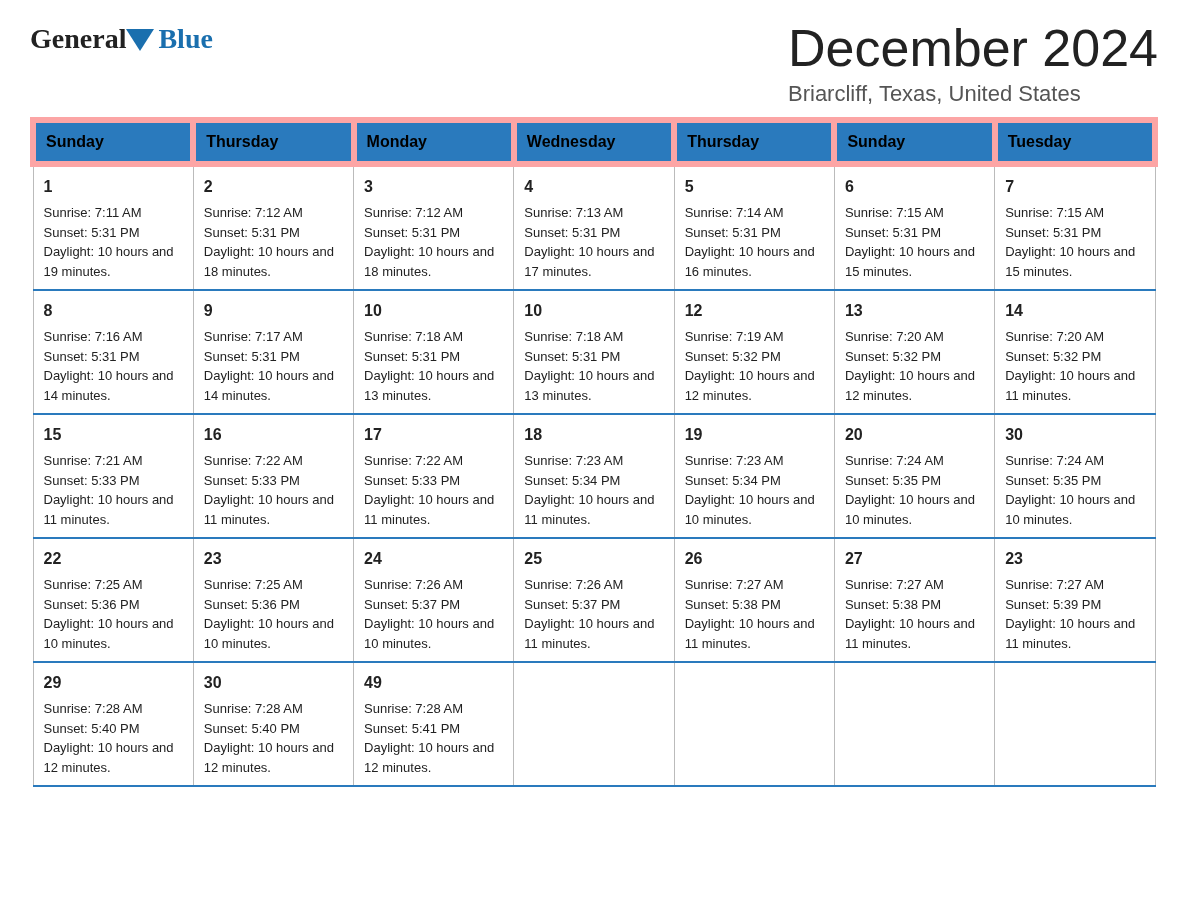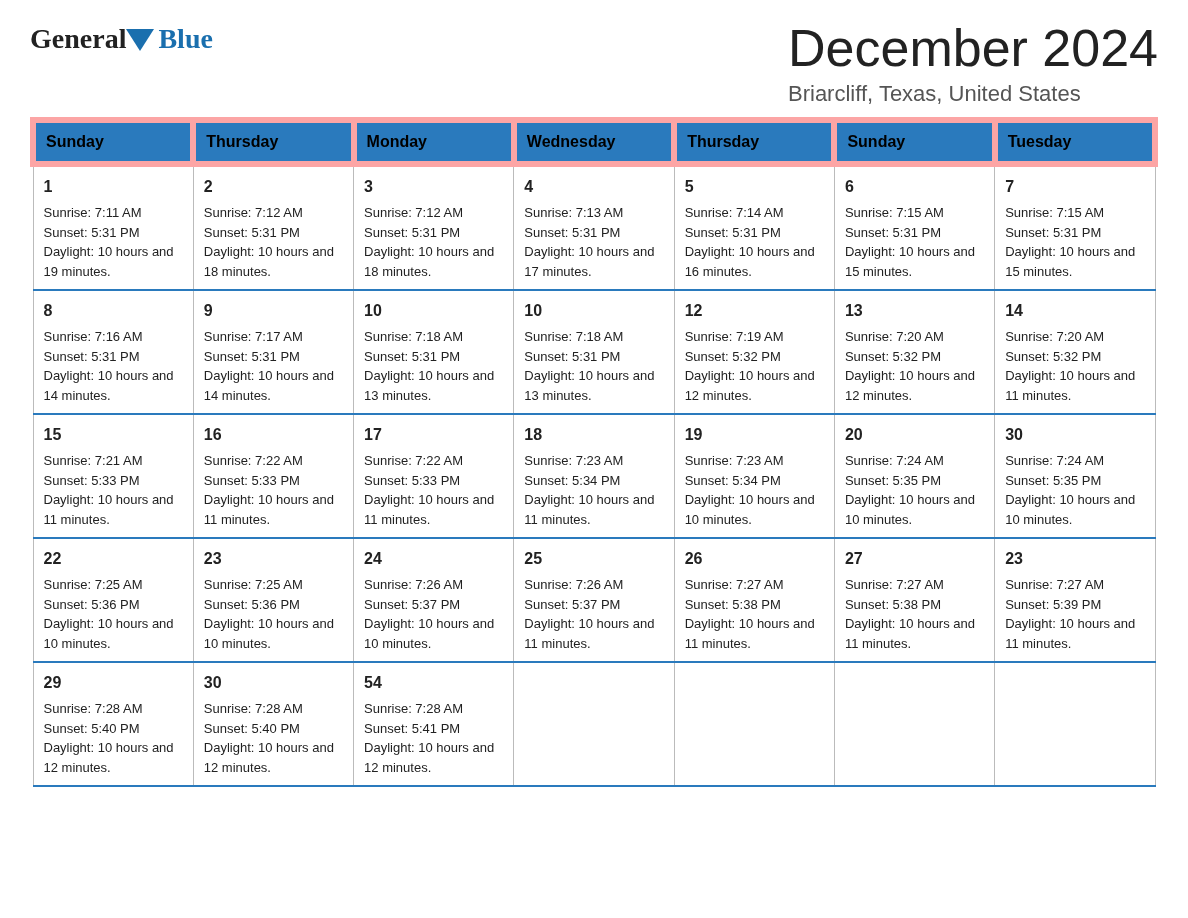--- a/index.html
+++ b/index.html
@@ -163,20 +163,20 @@
         <td><span class="day-number">23</span>Sunrise: 7:25 AM<br>Sunset: 5:36 PM<br>Daylight: 10 hours and 10 minutes.</td>
         <td><span class="day-number">24</span>Sunrise: 7:26 AM<br>Sunset: 5:37 PM<br>Daylight: 10 hours and 10 minutes.</td>
         <td><span class="day-number">25</span>Sunrise: 7:26 AM<br>Sunset: 5:37 PM<br>Daylight: 10 hours and 11 minutes.</td>
         <td><span class="day-number">26</span>Sunrise: 7:27 AM<br>Sunset: 5:38 PM<br>Daylight: 10 hours and 11 minutes.</td>
         <td><span class="day-number">27</span>Sunrise: 7:27 AM<br>Sunset: 5:38 PM<br>Daylight: 10 hours and 11 minutes.</td>
         <td><span class="day-number">23</span>Sunrise: 7:27 AM<br>Sunset: 5:39 PM<br>Daylight: 10 hours and 11 minutes.</td>
       </tr>
       <tr>
         <td><span class="day-number">29</span>Sunrise: 7:28 AM<br>Sunset: 5:40 PM<br>Daylight: 10 hours and 12 minutes.</td>
         <td><span class="day-number">30</span>Sunrise: 7:28 AM<br>Sunset: 5:40 PM<br>Daylight: 10 hours and 12 minutes.</td>
-        <td><span class="day-number">54</span>Sunrise: 7:28 AM<br>Sunset: 5:41 PM<br>Daylight: 10 hours and 12 minutes.</td>
+        <td><span class="day-number">49</span>Sunrise: 7:28 AM<br>Sunset: 5:41 PM<br>Daylight: 10 hours and 12 minutes.</td>
         <td class="empty-cell"></td>
         <td class="empty-cell"></td>
         <td class="empty-cell"></td>
         <td class="empty-cell"></td>
       </tr>
     </tbody>
 </table>
 
 </body></html>

